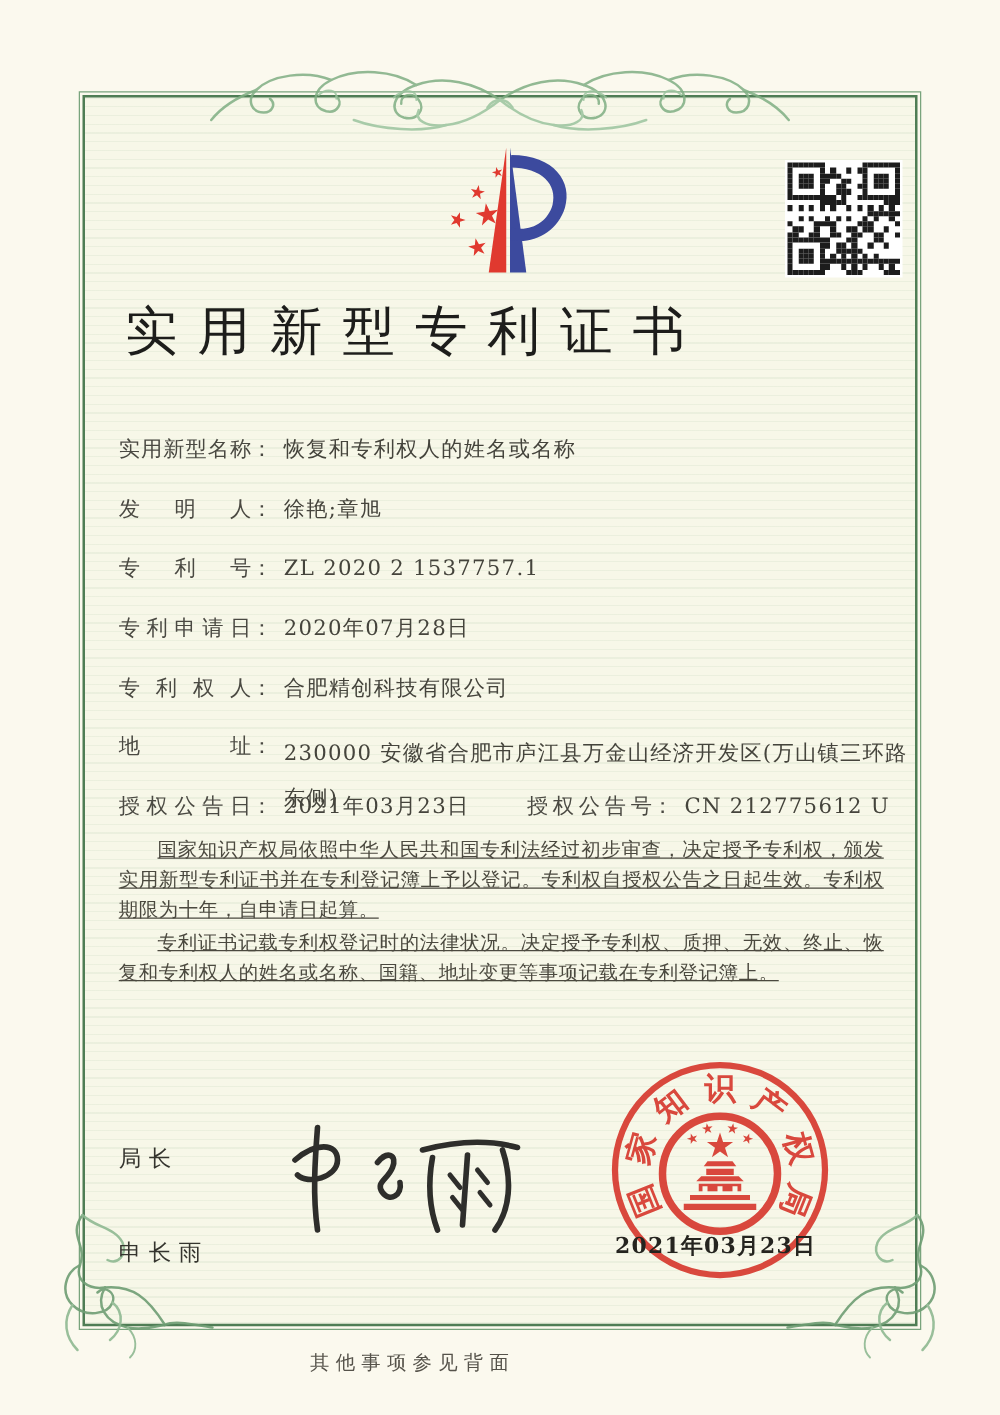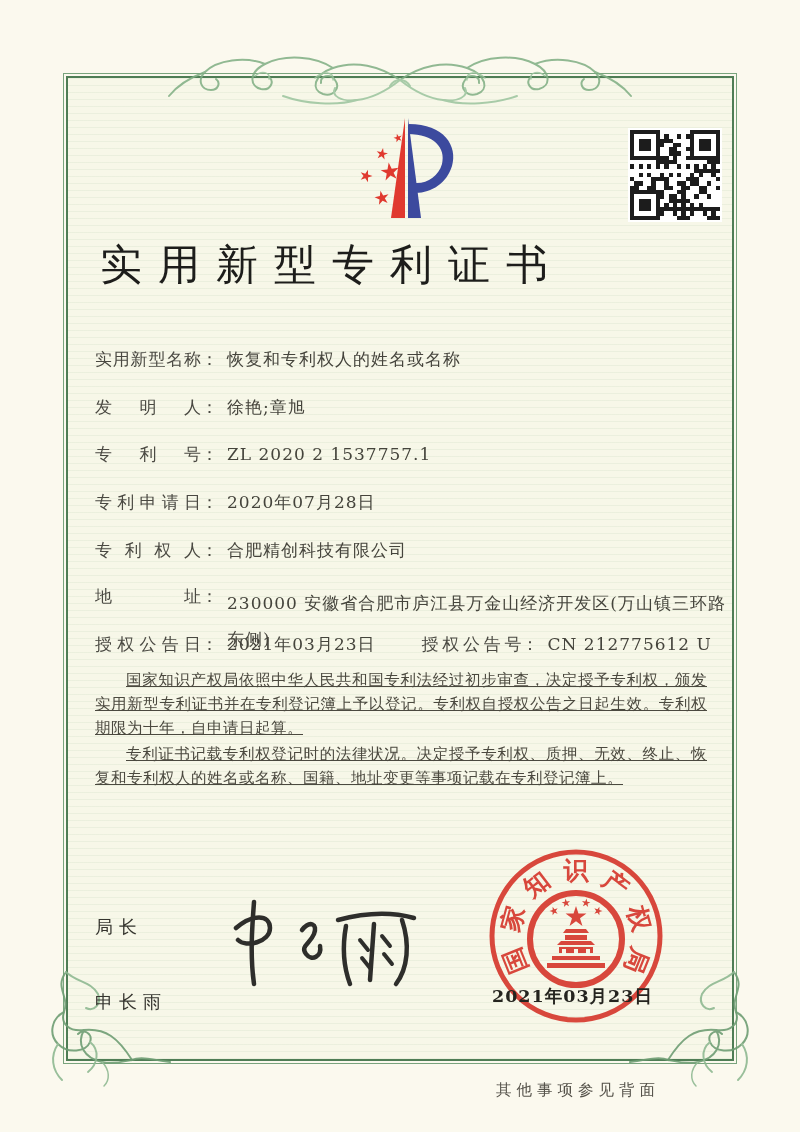--- a/index.html
+++ b/index.html
@@ -31,21 +31,21 @@
     color:#4b493f;text-align:justify;letter-spacing:0.5px;}
   .paras p{margin:0 0 2px 0;text-indent:2em;text-decoration:underline;}
   .sig-title{left:95px;top:915px;font-size:18px;letter-spacing:6px;color:#35342e;
     font-family:Liberation Sans, sans-serif;}
   .sig-name{left:95px;top:950px;font-size:18px;letter-spacing:6px;color:#35342e;
     font-family:Liberation Mono, monospace;margin-top:40px;}
   .seal-date{left:492px;top:984px;font-size:17.5px;letter-spacing:1px;
     color:#25241f;z-index:6;font-weight:600;}
   .page-no{left:0;top:1035px;width:800px;text-align:center;font-size:15px;
     color:#46453e;letter-spacing:2px;}
-  .back-note{left:0;top:1080px;width:660px;text-align:right;font-size:15.5px;
+  .back-note{left:0;top:1080px;width:660px;text-align:center;font-size:15.5px;
     color:#55524a;letter-spacing:5px;}
   .qr-box{left:628px;top:128px;width:94px;height:94px;background:#fff;
     display:grid;grid-template-columns:repeat(21,1fr);grid-template-rows:repeat(21,1fr);
     padding:2px;box-sizing:border-box;}
   .qr-box div{background:transparent;}
   .qr-box div.on{background:#1c1c1c;}
   svg{display:block;}
 </style>
 </head>
 <body>

